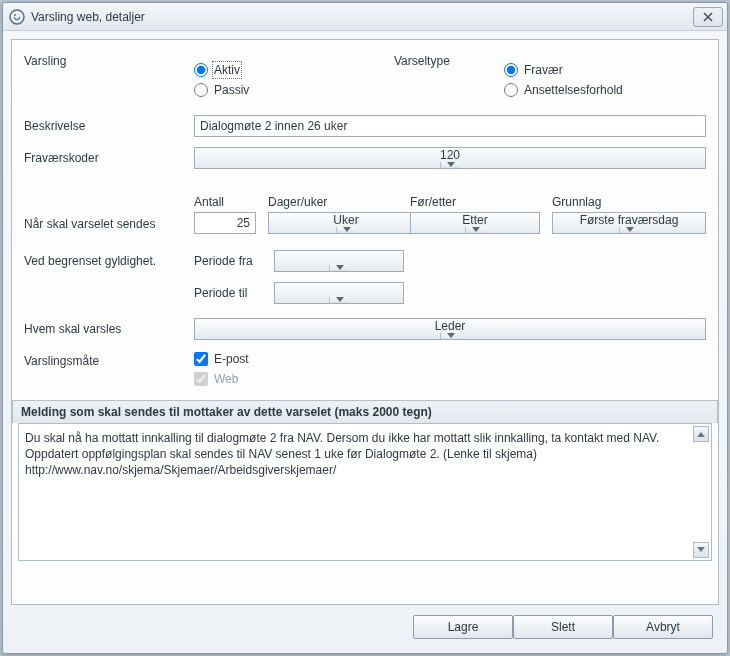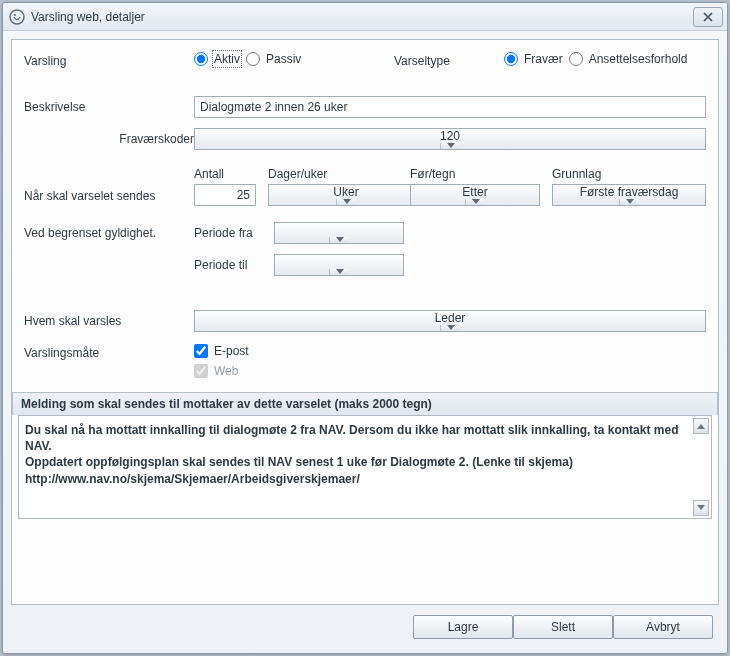--- a/index.html
+++ b/index.html
@@ -7,33 +7,33 @@
     .window { width: 726px; height: 652px; background: linear-gradient(#f5f7fa, #eef2f6); border: 1px solid #8a9aa8; border-radius: 3px; display: flex; flex-direction: column; box-shadow: 0 1px 4px rgba(0,0,0,0.25); }
     .titlebar { height: 28px; background: linear-gradient(#f3f6f9, #e2e8ee); border-bottom: 1px solid #c6cfd8; display: flex; align-items: center; padding: 0 4px 0 6px; border-radius: 3px 3px 0 0; }
     .titlebar .app-icon { width: 16px; height: 16px; margin-right: 6px; display:inline-flex; align-items:center; justify-content:center; }
     .titlebar .title { font-size: 12px; color: #2d3a44; flex: 1; }
     .close-btn { width: 30px; height: 20px; background: linear-gradient(#eef2f6,#dde4ea); border: 1px solid #9aa8b4; border-radius: 3px; display:flex; align-items:center; justify-content:center; cursor:pointer; }
     .close-btn svg { width:10px; height:10px; }
     .content { flex:1; padding: 8px; display:flex; flex-direction:column; }
     .panel { flex:1; border: 1px solid #b0bbc5; background: #fdfdfe; border-radius: 0; padding: 12px 12px 8px 12px; position: relative; }
     .row { display:flex; align-items:center; margin-bottom: 6px; min-height: 26px; }
     .lbl { width: 170px; font-size: 12px; color: #2e3a43; }
-    .radiogrp { display:flex; flex-direction:row; gap:6px; }
+    .radiogrp { display:flex; flex-direction:column; gap:6px;margin-top:11px; }
     .radio, .check { display:flex; align-items:center; font-size:12px; color:#2e3a43; gap:6px; cursor:pointer; }
     .radio input, .check input { width:14px; height:14px; }
     input[type=text].field, textarea.field { border:1px solid #9fadb9; background:#fff; font-size:12px; padding:3px 5px; color:#2e3a43; }
     input[type=text].field { height:22px; }
     .select { display:flex; align-items:center; background:linear-gradient(#fcfdfe,#e5eaef); border:1px solid #9fadb9; height:22px; font-size:12px; color:#2e3a43; cursor:pointer;flex-direction:column; }
     .select .sel-text { flex:1; padding:0 6px; overflow:hidden; white-space:nowrap; }
     .select .sel-arrow { width:20px; border-left:1px solid #b7c0c9; display:flex; align-items:center; justify-content:center; background:linear-gradient(#f5f7fa,#dde3e9); }
     .select .sel-arrow svg { width:8px; height:6px; }
     .colhdr { font-size:12px; color:#2e3a43; margin-bottom:3px; }
     .cols { display:flex; gap:12px; }
     .section-header { background:linear-gradient(#eef2f6,#e1e7ed); border:1px solid #b7c0c9; border-bottom:none; padding:4px 8px; font-size:12px; font-weight:bold; color:#2e3a43; margin-top:6px; }
-    .msgbox { border:1px solid #b0bbc5; background:#fff; padding:6px; position:relative; height:104px;font-weight:bold; }
+    .msgbox { border:1px solid #b0bbc5; background:#fff; padding:6px; position:relative; height:138px; }
     .msgbox .msgtext { font-size:12px; color:#2e3a43; line-height:1.35; white-space:pre-wrap; }
     .scroll-up, .scroll-down { position:absolute; right:2px; width:16px; height:16px; background:linear-gradient(#f5f7fa,#dde3e9); border:1px solid #aeb8c2; display:flex; align-items:center; justify-content:center; cursor:pointer; }
     .scroll-up { top:2px; } .scroll-down { bottom:2px; }
     .scroll-up svg, .scroll-down svg { width:8px; height:6px; }
     .btnrow { display:flex; justify-content:flex-end; padding:10px 6px 6px 6px; }
     .btn { width:100px; height:24px; background:linear-gradient(#fcfdfe,#e1e7ed); border:1px solid #8f9ca8; border-radius:2px; font-size:12px; color:#2e3a43; cursor:pointer; }
     .dotted { outline: 1px dotted #6a7a88; outline-offset: 1px; }
     .disabled { color:#97a2ab; }
   </style>
 </head>
@@ -86,21 +86,21 @@
               </label>
           </div>
         </div>
       </div>
 
       <div class="row">
         <div class="lbl">Beskrivelse</div>
         <input type="text" class="field" style="flex: 1 1 0%;" value="Dialogmøte 2 innen 26 uker">
       </div>
 
-      <div class="row" style="margin-bottom:15px;text-align:right;">
+      <div class="row" style="margin-bottom:24px;">
         <div class="lbl">Fraværskoder</div>
         <div class="select" style="flex:1;">
           <span class="sel-text">120</span>
           <span class="sel-arrow">
               <svg viewBox="0 0 8 6">
                 <path d="M0 0l4 5 4-5z" fill="#5b6a76"></path>
               </svg>
             </span>
         </div>
       </div>
@@ -117,21 +117,21 @@
             <div class="select" style="width:156px;">
               <span class="sel-text">Uker</span>
               <span class="sel-arrow">
                   <svg viewBox="0 0 8 6">
                     <path d="M0 0l4 5 4-5z" fill="#5b6a76"></path>
                   </svg>
                 </span>
             </div>
           </div>
           <div style="width:130px;">
-            <div class="colhdr">Før/tegn</div>
+            <div class="colhdr">Før/etter</div>
             <div class="select" style="width:130px;">
               <span class="sel-text">Etter</span>
               <span class="sel-arrow">
                   <svg viewBox="0 0 8 6">
                     <path d="M0 0l4 5 4-5z" fill="#5b6a76"></path>
                   </svg>
                 </span>
             </div>
           </div>
           <div style="flex:1;">
@@ -153,21 +153,21 @@
         <div style="width:80px; font-size:12px; color:#2e3a43;">Periode fra</div>
         <div class="select" style="width:130px;">
           <span class="sel-text"></span>
           <span class="sel-arrow">
               <svg viewBox="0 0 8 6">
                 <path d="M0 0l4 5 4-5z" fill="#5b6a76"></path>
               </svg>
             </span>
         </div>
       </div>
-      <div class="row" style="margin-bottom:30px;">
+      <div class="row" style="margin-bottom:10px;">
         <div class="lbl"></div>
         <div style="width:80px; font-size:12px; color:#2e3a43;">Periode til</div>
         <div class="select" style="width:130px;">
           <span class="sel-text"></span>
           <span class="sel-arrow">
               <svg viewBox="0 0 8 6">
                 <path d="M0 0l4 5 4-5z" fill="#5b6a76"></path>
               </svg>
             </span>
         </div>

